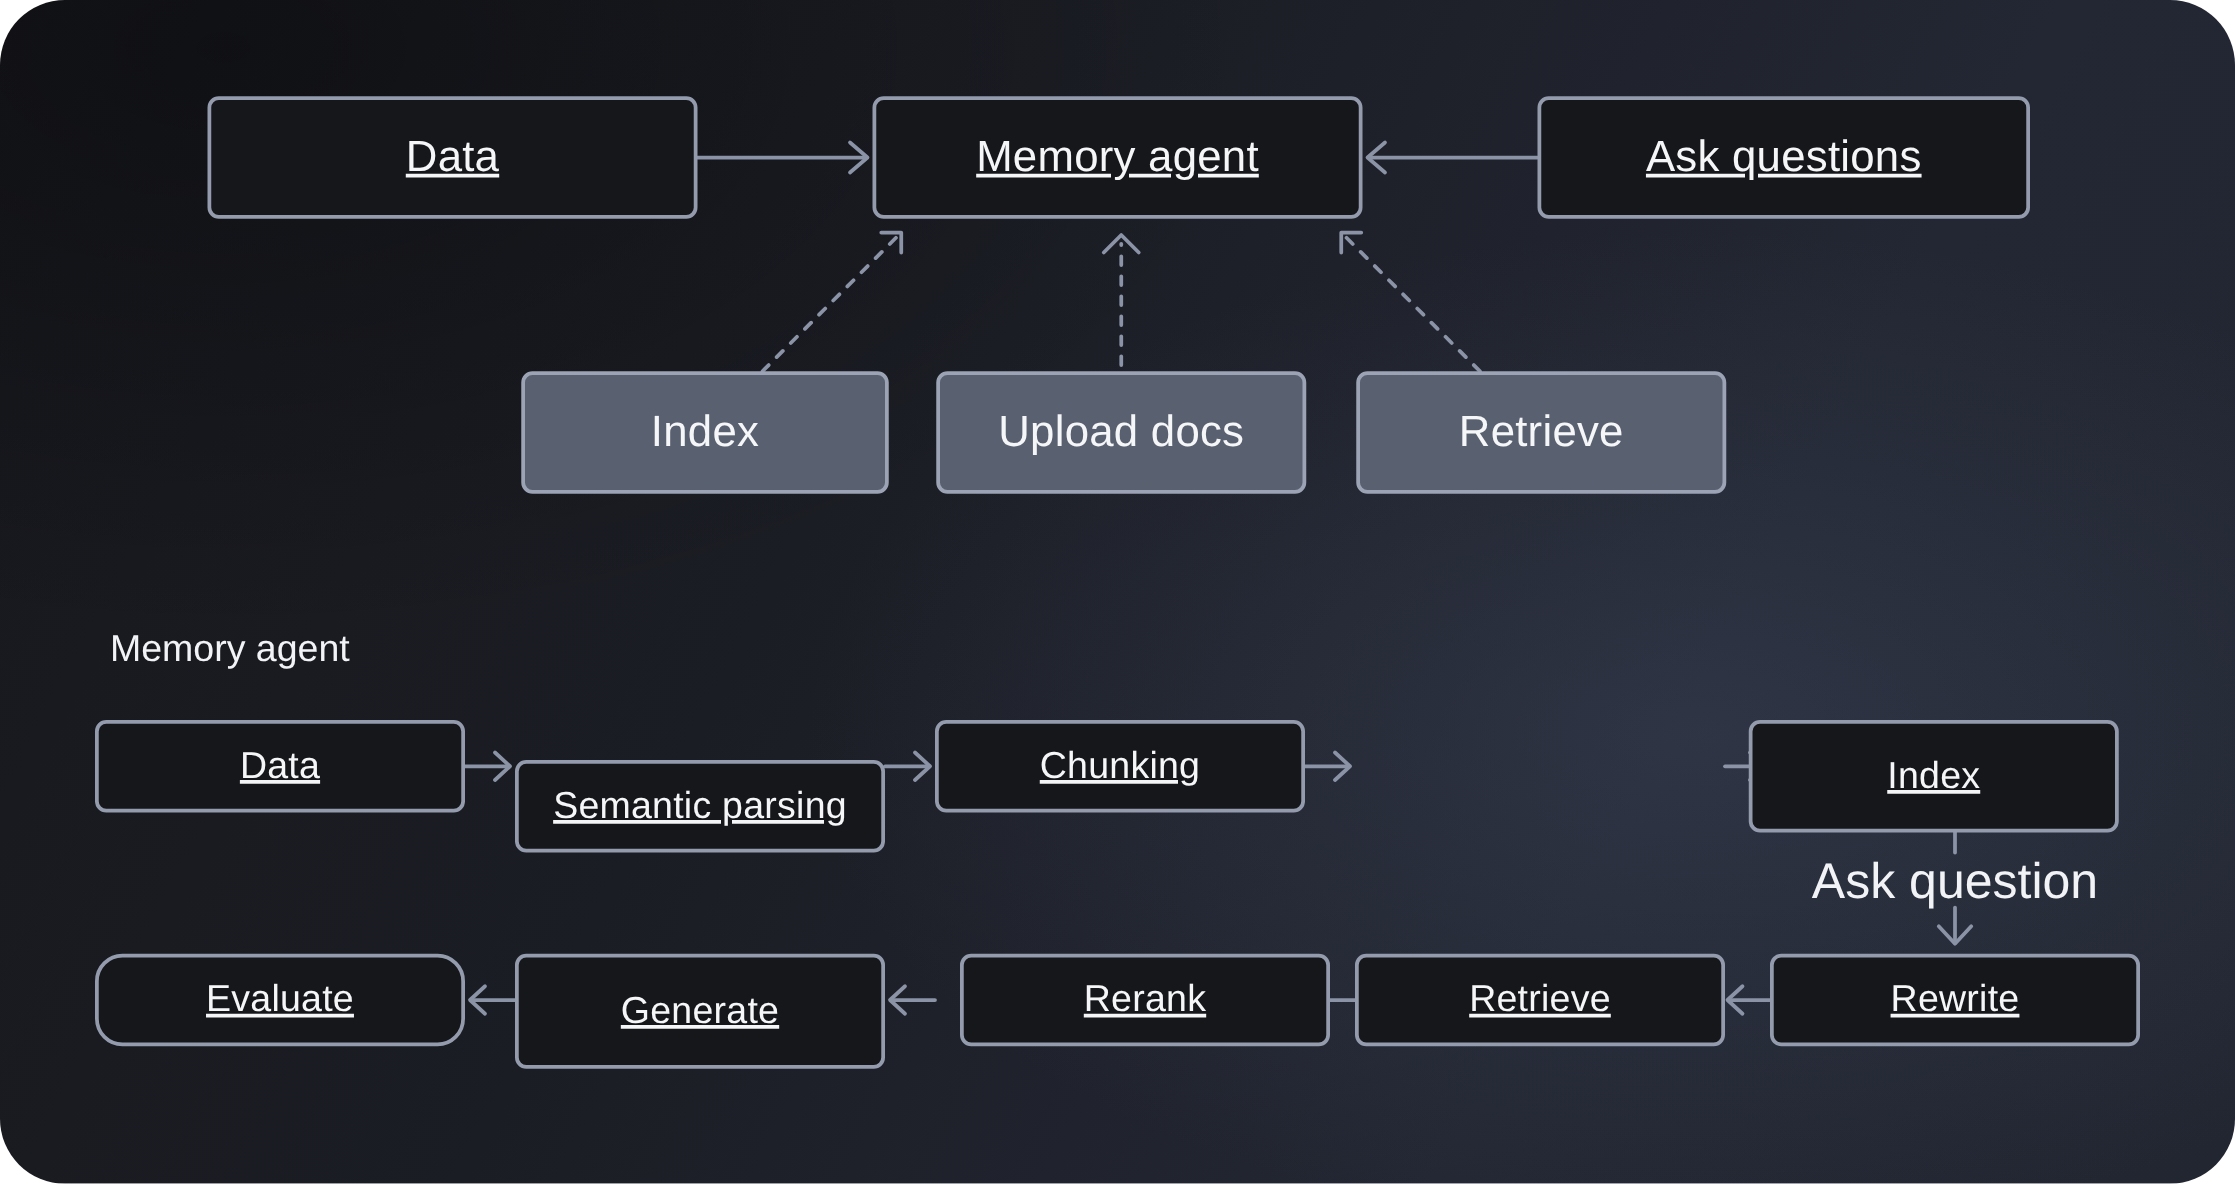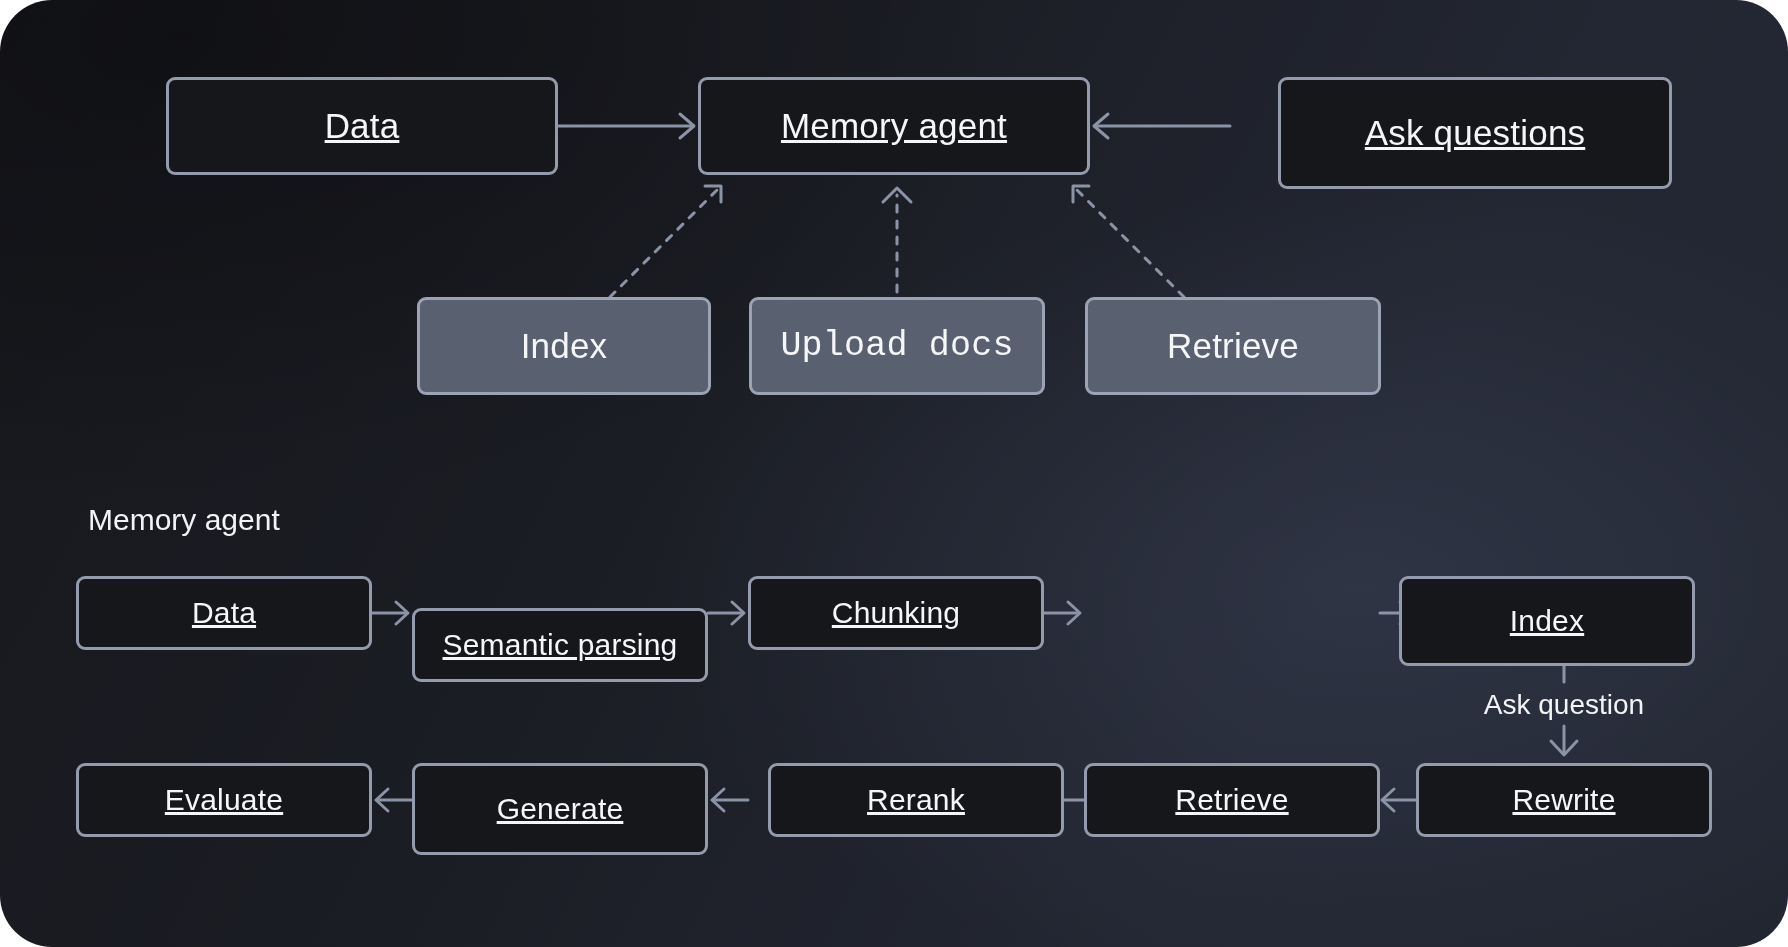--- a/index.html
+++ b/index.html
@@ -46,21 +46,21 @@
   .fs-md { font-size: 30px; }
   .section-label {
     position: absolute;
     color: #f2f3f6;
     font-size: 30px;
     line-height: 36px;
   }
   .connector-label {
     position: absolute;
     color: #f2f3f6;
-    font-size: 28px;
+    font-size: 40px;
     line-height: 34px;
     text-align: center;
   }
 </style>
 </head>
 <body>
 
 <div class="canvas">
 
   <svg class="edges" viewBox="0 0 1788 947" fill="none" stroke="#8b93a6" stroke-width="3" stroke-linecap="round" stroke-linejoin="round">
@@ -123,34 +123,34 @@
       <path d="M724 789 L712 800 L724 811"></path>
     </g>
     <g>
       <path d="M412 800 L378 800"></path>
       <path d="M388 789 L376 800 L388 811"></path>
     </g>
   </svg>
 
   <div class="node node-dark fs-lg" style="left:166px; top:77px; width:392px; height:98px;">Data</div>
   <div class="node node-dark fs-lg" style="left:698px; top:77px; width:392px; height:98px;">Memory agent</div>
-  <div class="node node-dark fs-lg" style="left:1230px; top:77px; width:394px; height:112px;margin-left:48px;">Ask questions</div>
+  <div class="node node-dark fs-lg" style="left:1230px; top:77px; width:394px; height:98px;">Ask questions</div>
 
   <div class="node node-gray fs-lg" style="left:417px; top:297px; width:294px; height:98px;">Index</div>
-  <div class="node node-gray fs-lg" style="left:749px; top:297px; width:296px; height:98px;font-family:Liberation Mono, monospace;">Upload docs</div>
+  <div class="node node-gray fs-lg" style="left:749px; top:297px; width:296px; height:98px;">Upload docs</div>
   <div class="node node-gray fs-lg" style="left:1085px; top:297px; width:296px; height:98px;">Retrieve</div>
 
   <div class="section-label" style="left:88px; top:502px;">Memory agent</div>
 
   <div class="node node-dark fs-md" style="left:76px; top:576px; width:296px; height:74px;">Data</div>
   <div class="node node-dark fs-md" style="left:412px; top:576px; width:296px; height:74px;margin-top:32px;">Semantic parsing</div>
   <div class="node node-dark fs-md" style="left:748px; top:576px; width:296px; height:74px;">Chunking</div>
   <div class="node node-dark fs-md" style="left:1399px; top:576px; width:296px; height:90px;">Index</div>
 
   <div class="connector-label" style="left:1424px; top:688px; width:280px;">Ask question</div>
 
-  <div class="node node-dark fs-md" style="left:76px; top:763px; width:296px; height:74px;">Evaluate</div>
+  <div class="node node-dark fs-md" style="left:76px; top:763px; width:296px; height:74px;border-radius:22px;">Evaluate</div>
   <div class="node node-dark fs-md" style="left:412px; top:763px; width:296px; height:92px;">Generate</div>
   <div class="node node-dark fs-md" style="left:748px; top:763px; width:296px; height:74px;margin-left:20px;">Rerank</div>
   <div class="node node-dark fs-md" style="left:1084px; top:763px; width:296px; height:74px;">Retrieve</div>
   <div class="node node-dark fs-md" style="left:1416px; top:763px; width:296px; height:74px;">Rewrite</div>
 
 </div>
 
 </body></html>

